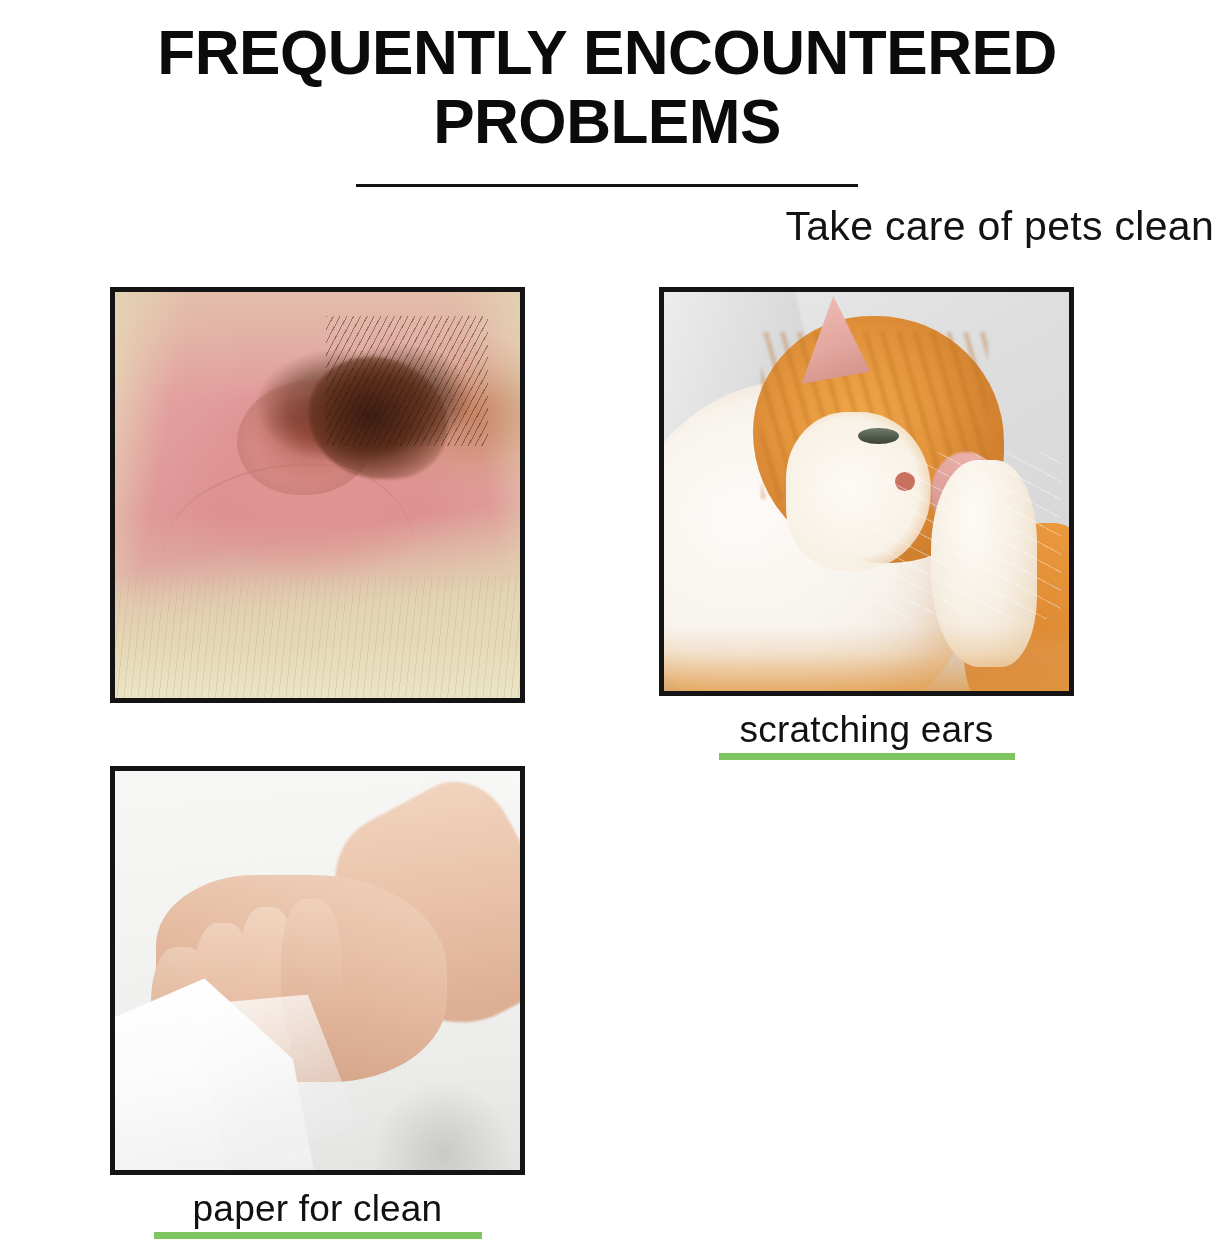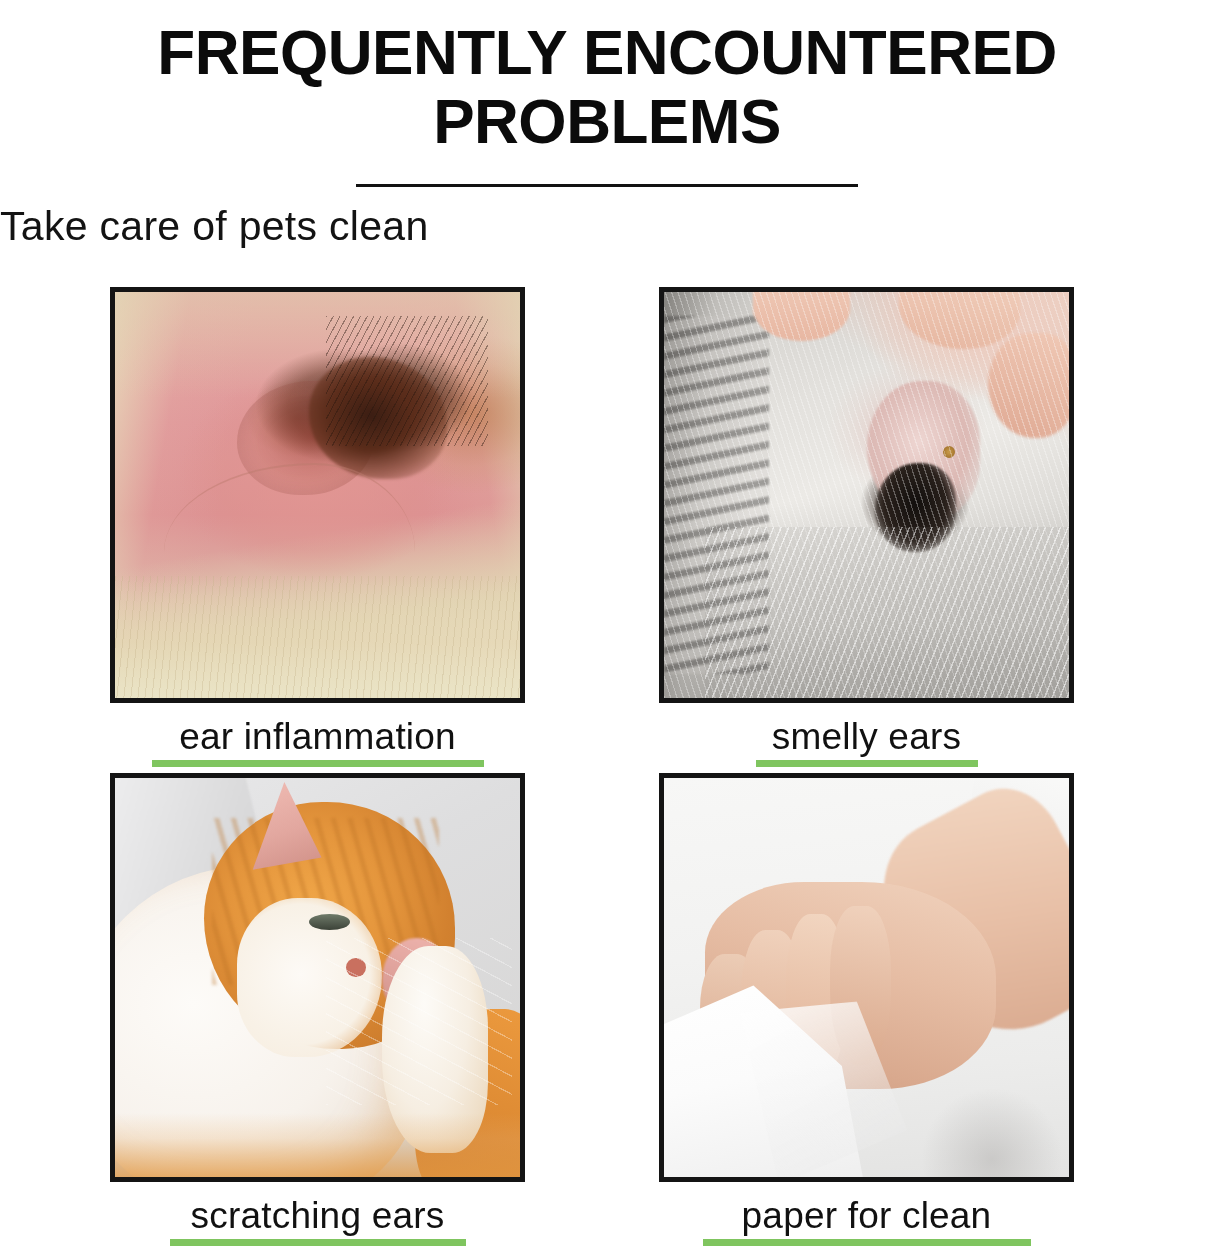--- a/index.html
+++ b/index.html
@@ -45,21 +45,21 @@
   .divider {
     width: 502px;
     height: 3px;
     background: #111111;
   }
   .subtitle {
     font-family: "Liberation Sans", "DejaVu Sans", sans-serif;
     font-weight: 400;
     font-size: 41px;
     line-height: 46px;
-    text-align: left;
+    text-align: right;
     color: #131313;
     margin: 16px 0 0 0;
     letter-spacing: 0.3px;
   }
 
   
   .grid {
     position: absolute;
     left: 110px;
     top: 287px;
@@ -270,45 +270,22 @@
     <div class="photo-frame">
       <div class="photo p1">
         <div class="p1-fur-top"></div>
         <div class="p1-canal"></div>
         <div class="p1-crust"></div>
         <div class="p1-hairs"></div>
         <div class="p1-fold"></div>
         <div class="p1-fur-bot"></div>
       </div>
     </div>
-    <div class="caption">
-      <span class="cap-text">ear inflammation</span>
-      <span class="underline u-ear-inflammation"></span>
-    </div>
   </div>
 
-  <div class="cell row1">
-    <div class="photo-frame">
-      <div class="photo p2">
-        <div class="p2-stripes"></div>
-        <div class="p2-finger-a"></div>
-        <div class="p2-finger-b"></div>
-        <div class="p2-thumb"></div>
-        <div class="p2-ear-inner"></div>
-        <div class="p2-canal"></div>
-        <div class="p2-wax"></div>
-        <div class="p2-fur"></div>
-        <div class="p2-fur2"></div>
-      </div>
-    </div>
-    <div class="caption">
-      <span class="cap-text">smelly ears</span>
-      <span class="underline u-smelly-ears"></span>
-    </div>
-  </div>
 
   <div class="cell row2">
     <div class="photo-frame">
       <div class="photo p3">
         <div class="p3-bg-drape"></div>
         <div class="p3-body"></div>
         <div class="p3-head"></div>
         <div class="p3-stripes"></div>
         <div class="p3-ear"></div>
         <div class="p3-face"></div>

